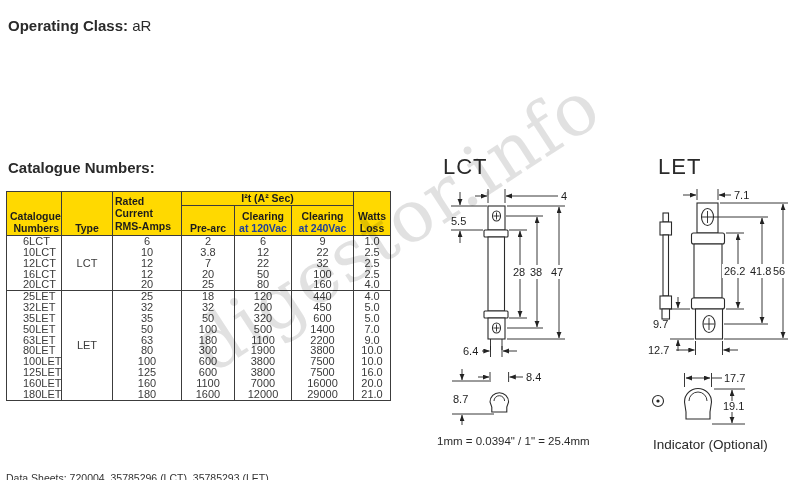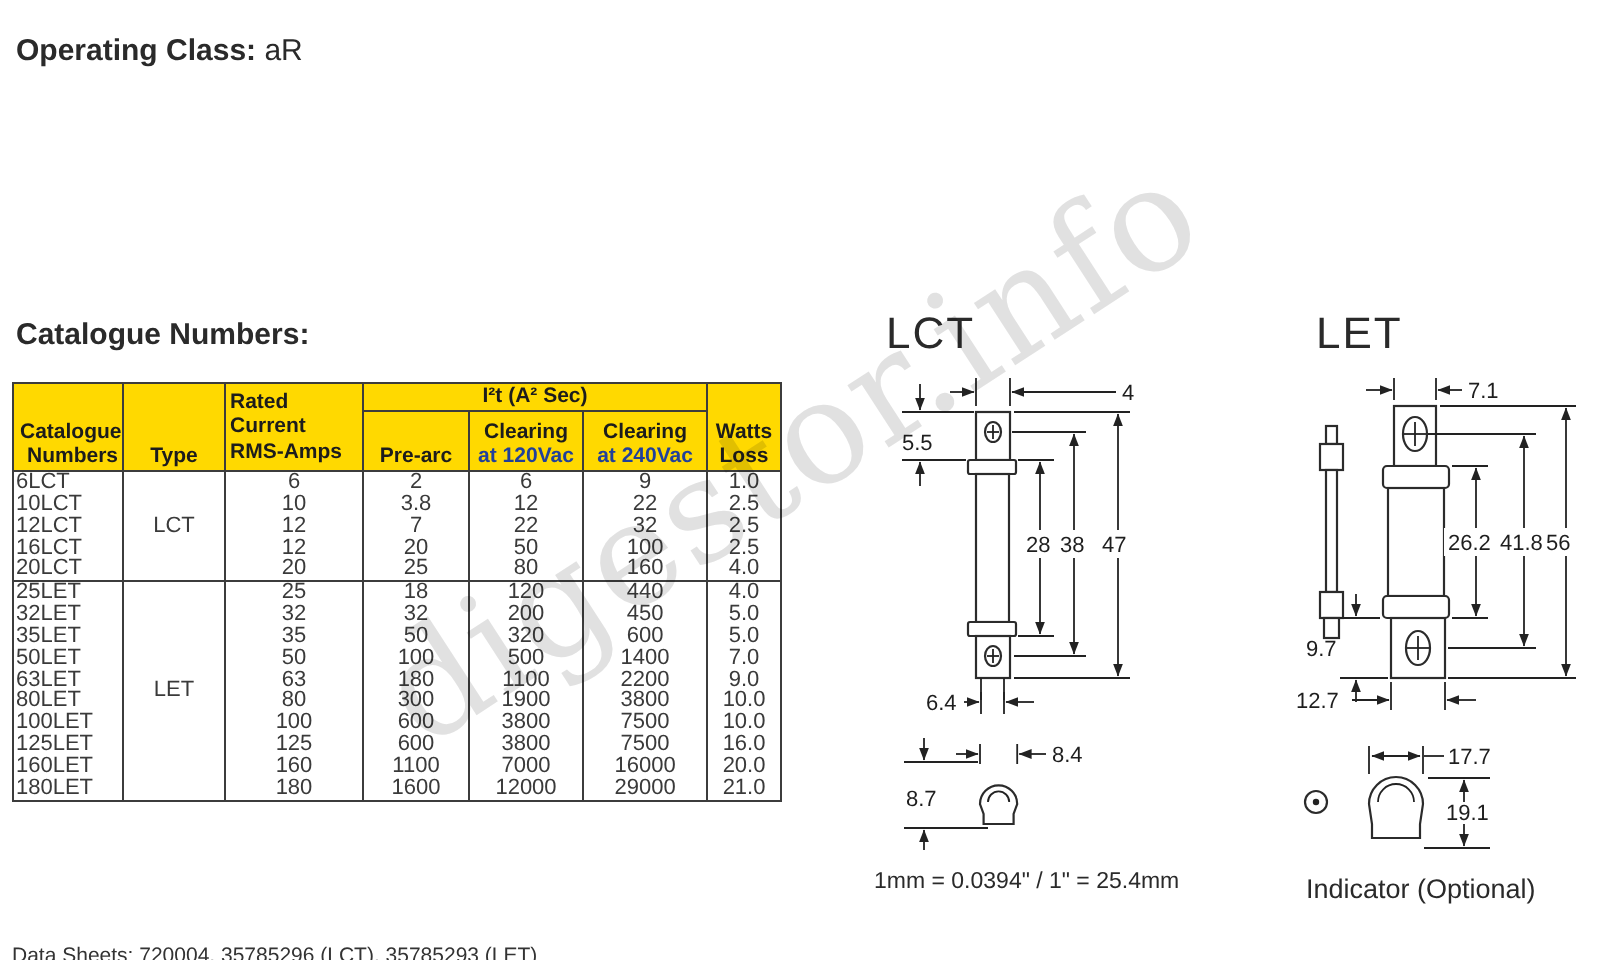--- a/index.html
+++ b/index.html
@@ -16,21 +16,21 @@
   table.cat th{background:#ffd900;border:1px solid #3c3c3c;font-size:10.5px;font-weight:bold;
                padding:0 2px;white-space:pre-line;line-height:1.2;color:#1c1c1c;vertical-align:bottom;}
   table.cat th.rated{vertical-align:middle;}
   table.cat th.i2t{height:13px;text-align:center;vertical-align:middle;}
   table.cat th.cat-h{text-align:right;padding-left:3px;}
   table.cat thead tr.second th{height:29px;}
   .blu{color:#21409a;}
   table.cat tbody td{border-left:1px solid #3c3c3c;border-right:1px solid #3c3c3c;
                      text-align:center;padding:0;height:10.85px;line-height:10.85px;
                      font-size:11px;color:#3a3a3a;overflow:hidden;}
-  table.cat tbody td.cat-cell{text-align:left;padding-left:1px;}
+  table.cat tbody td.cat-cell{text-align:left;padding-left:16px;}
   table.cat tbody tr.group-start td{border-top:1.6px solid #3c3c3c;}
   table.cat tbody td.type-cell{vertical-align:middle;}
 
   .note{position:absolute;left:6px;top:427px;width:392px;font-size:10px;line-height:1.3;color:#333;}
   .sheets{position:absolute;left:6px;top:461px;font-size:10.5px;color:#333;}
 
   .lct-title{position:absolute;left:443px;top:143px;font-size:22px;letter-spacing:1px;}
   .let-title{position:absolute;left:658px;top:143px;font-size:22px;letter-spacing:1px;}
   .scale-note{position:absolute;left:437px;top:424px;font-size:11.5px;}
   .indicator-caption{position:absolute;left:653px;top:426px;font-size:13.5px;}

